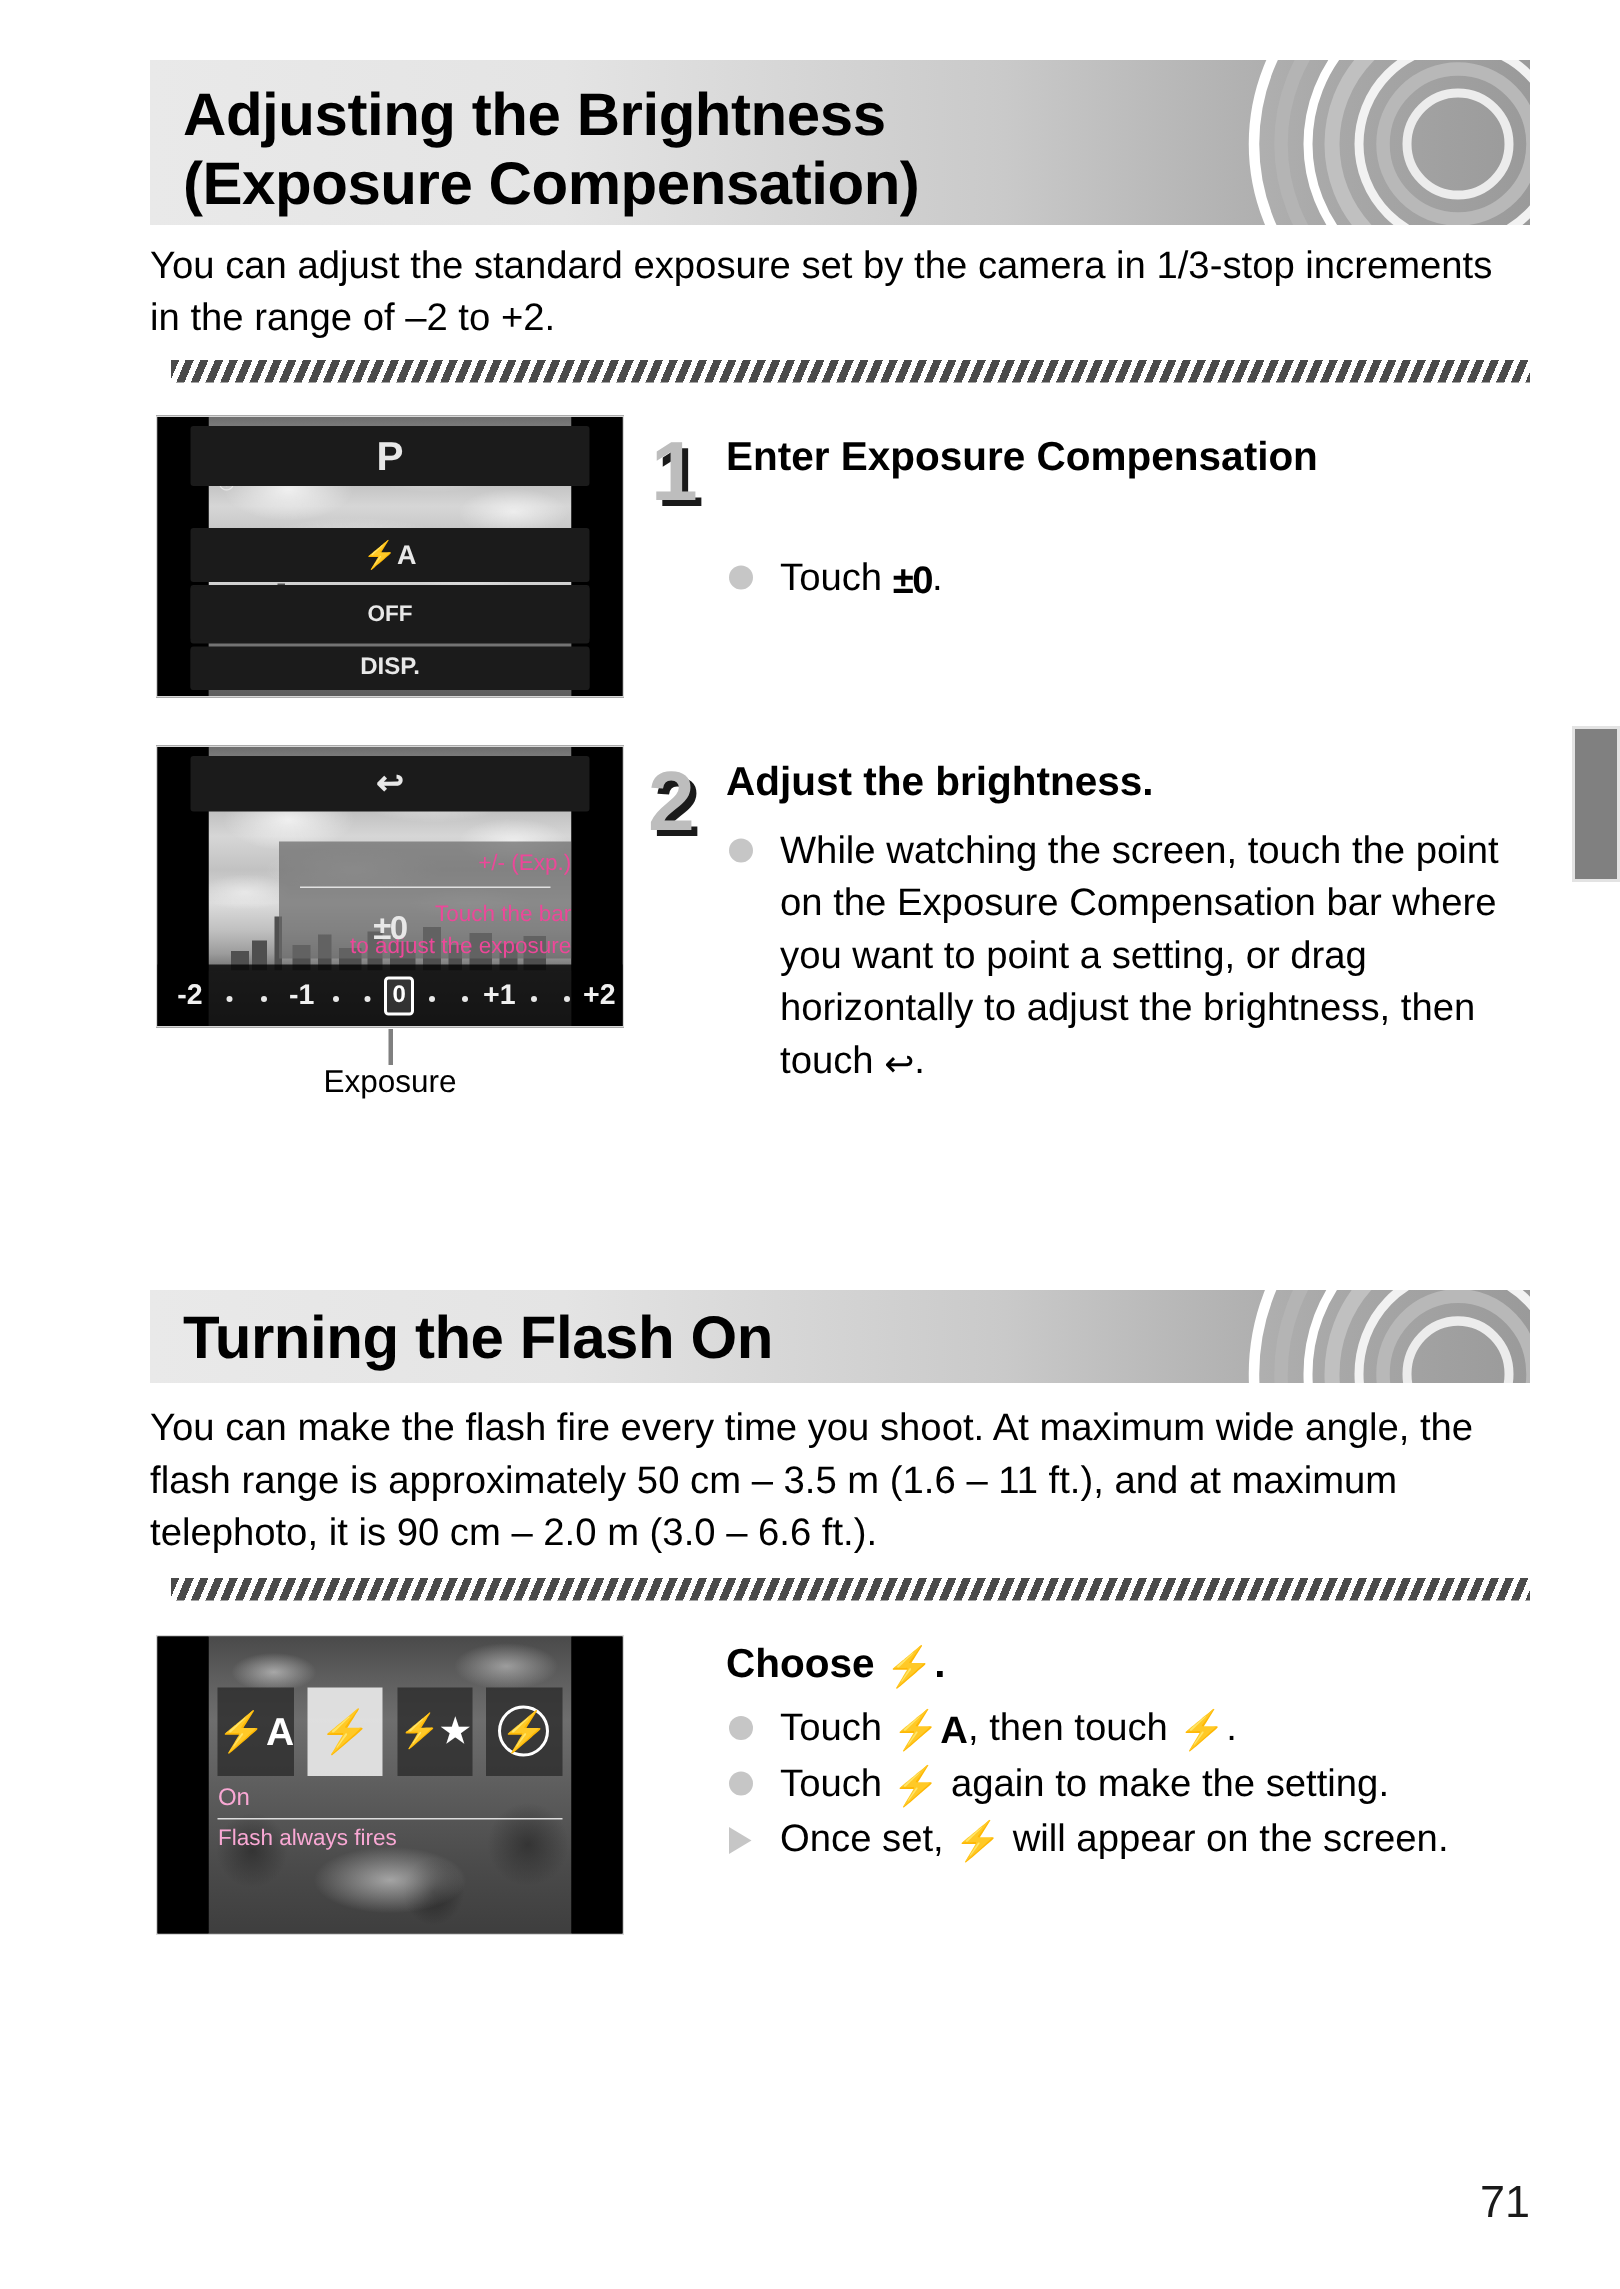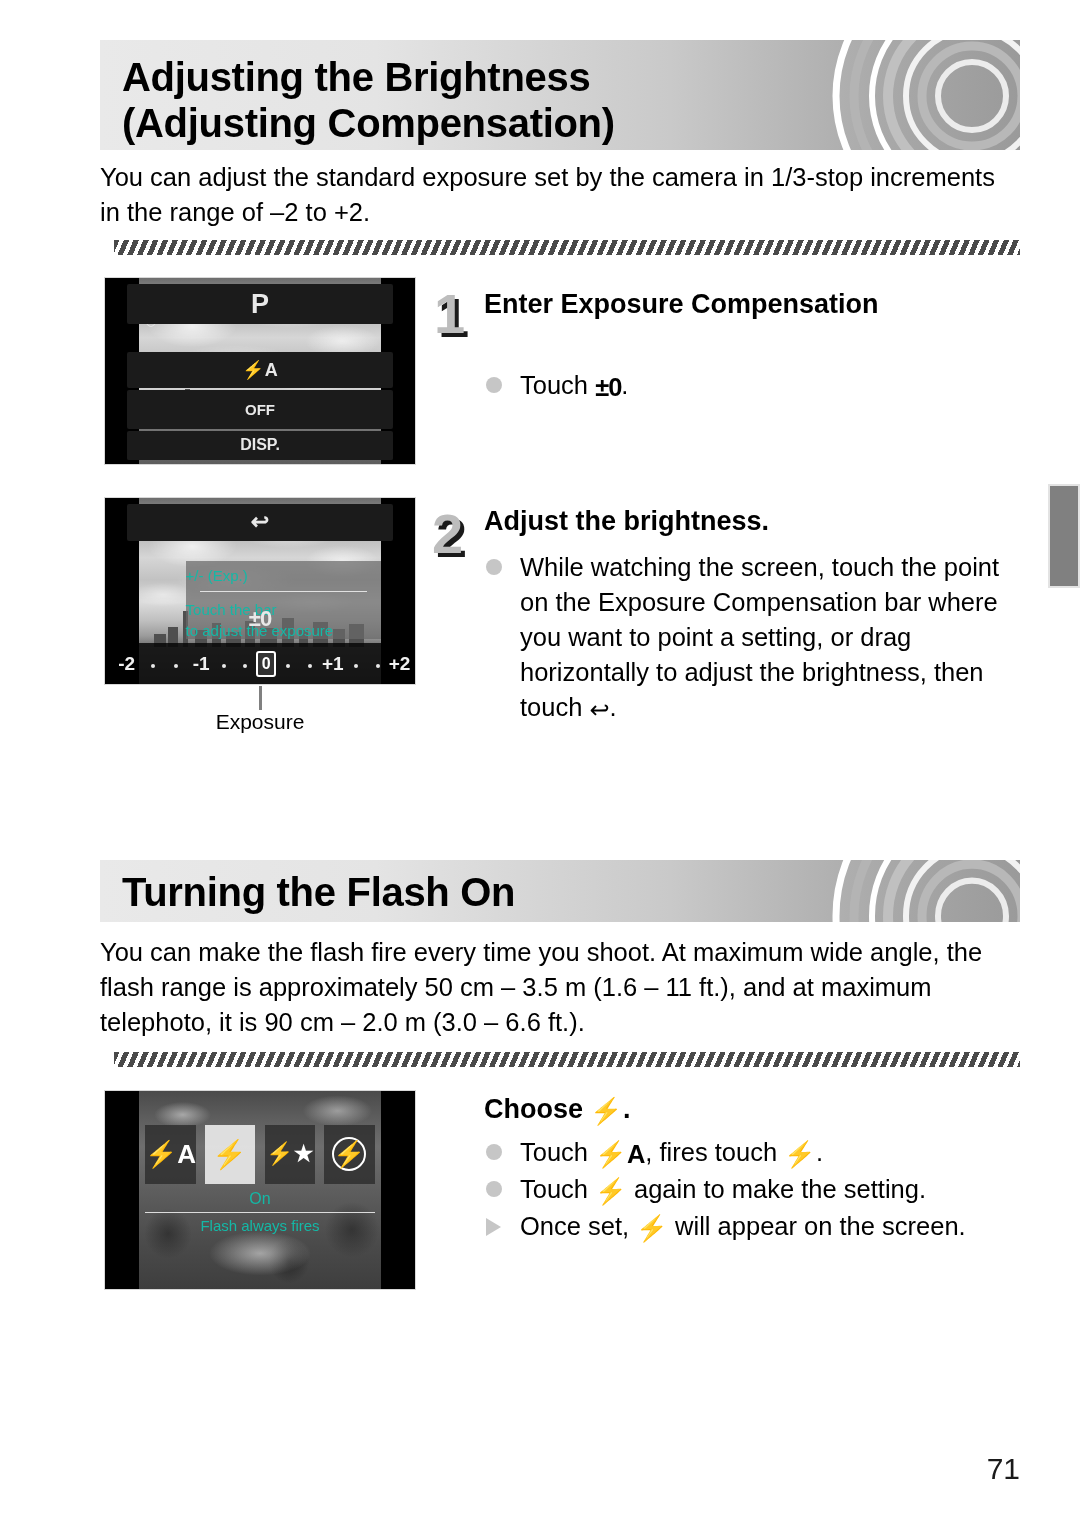--- a/index.html
+++ b/index.html
@@ -126,36 +126,36 @@
   .expbar .cursor {
     position:absolute; top:50%; transform:translate(-50%,-50%);
     width:20px; height:26px; border:2px solid #fff; border-radius:3px;
     background:rgba(255,255,255,.12);
     display:flex; align-items:center; justify-content:center;
     color:#fff; font-weight:bold; font-size:16px;
   }
   .dlg {
     position:absolute; left:26%; right:11%; top:34%; height:42%;
     background:rgba(105,105,105,.72);
-    color:#14b8a6; text-align:left;
+    color:#ec4899; text-align:right;
     padding-top:6px;
   }
   .dlg .t1 { font-size:15px; }
   .dlg hr { border:0; border-top:1px solid rgba(255,255,255,.75); margin:7px 14px; }
   .dlg .t2 { font-size:15px; line-height:21px; }
 
   
   .flashrow { position:absolute; left:13%; right:13%; top:17%; height:30%;
     display:flex; justify-content:space-between; align-items:center; }
   .fopt { width:22%; height:100%; background:rgba(45,45,45,.82);
     display:flex; align-items:center; justify-content:center;
     color:#fff; }
   .fopt.sel { background:rgba(232,232,232,.92); color:#333; }
   .flashlabel { position:absolute; left:13%; right:13%; top:50%;
-    text-align:center; color:#14b8a6; }
+    color:#f9a8d4; }
   .flashlabel .on { font-size:16px; }
   .flashlabel hr { border:0; border-top:1px solid rgba(255,255,255,.8); margin:4px 0; }
   .flashlabel .ff { font-size:15px; }
 
   
   .caption { position:absolute; text-align:center; font-size:21px;
     line-height:27px; color:#000; }
   .leader { position:absolute; width:3px; background:#808080; }
 
   
@@ -200,21 +200,21 @@
           <circle cx="232" cy="118" r="100" stroke="#ffffff" stroke-width="6"></circle>
           <circle cx="232" cy="118" r="84" stroke="#c0c0c0" stroke-width="10"></circle>
           <circle cx="232" cy="118" r="66" stroke="#f2f2f2" stroke-width="6"></circle>
           <circle cx="232" cy="118" r="50" stroke="#b8b8b8" stroke-width="9"></circle>
           <circle cx="232" cy="118" r="34" stroke="#ececec" stroke-width="6"></circle>
         </g>
       </svg>
     </div>
     <div class="banner-text">
       <div>Adjusting the Brightness</div>
-      <div>(Adjusting Compensation)</div>
+      <div>(Exposure Compensation)</div>
     </div>
   </div>
 
   <div class="para" style="top:160px;">You can adjust the standard exposure set by the camera in 1/3-stop increments in the range of –2 to +2.</div>
 
   <div class="hatch" style="top:240px;"></div>
 
   <div class="shot" style="left:104px; top:277px; width:312px; height:188px;">
     <div class="photo">
       <div class="scene-city">
@@ -387,21 +387,21 @@
       <div class="sidebar-r"></div>
     </div>
   </div>
 
   <div class="steptitle" style="left:484px; top:1093px; width:540px;">
     <span>Choose </span><span class="g" style="font-size:26px; font-weight:bold;">⚡</span><span>.</span>
   </div>
   <div class="bullets" style="left:484px; top:1135px; width:545px;">
     <div class="bl">
       <span class="mk circ"></span>
-      <span>Touch </span><span class="g" style="font-weight:bold;">⚡A</span><span>, fires touch </span><span class="g" style="font-weight:bold;">⚡</span><span>.</span>
+      <span>Touch </span><span class="g" style="font-weight:bold;">⚡A</span><span>, then touch </span><span class="g" style="font-weight:bold;">⚡</span><span>.</span>
     </div>
     <div class="bl">
       <span class="mk circ"></span>
       <span>Touch </span><span class="g" style="font-weight:bold;">⚡</span><span> again to make the setting.</span>
     </div>
     <div class="bl">
       <span class="mk tri"></span>
       <span>Once set, </span><span class="g" style="font-weight:bold;">⚡</span><span> will appear on the screen.</span>
     </div>
   </div>

